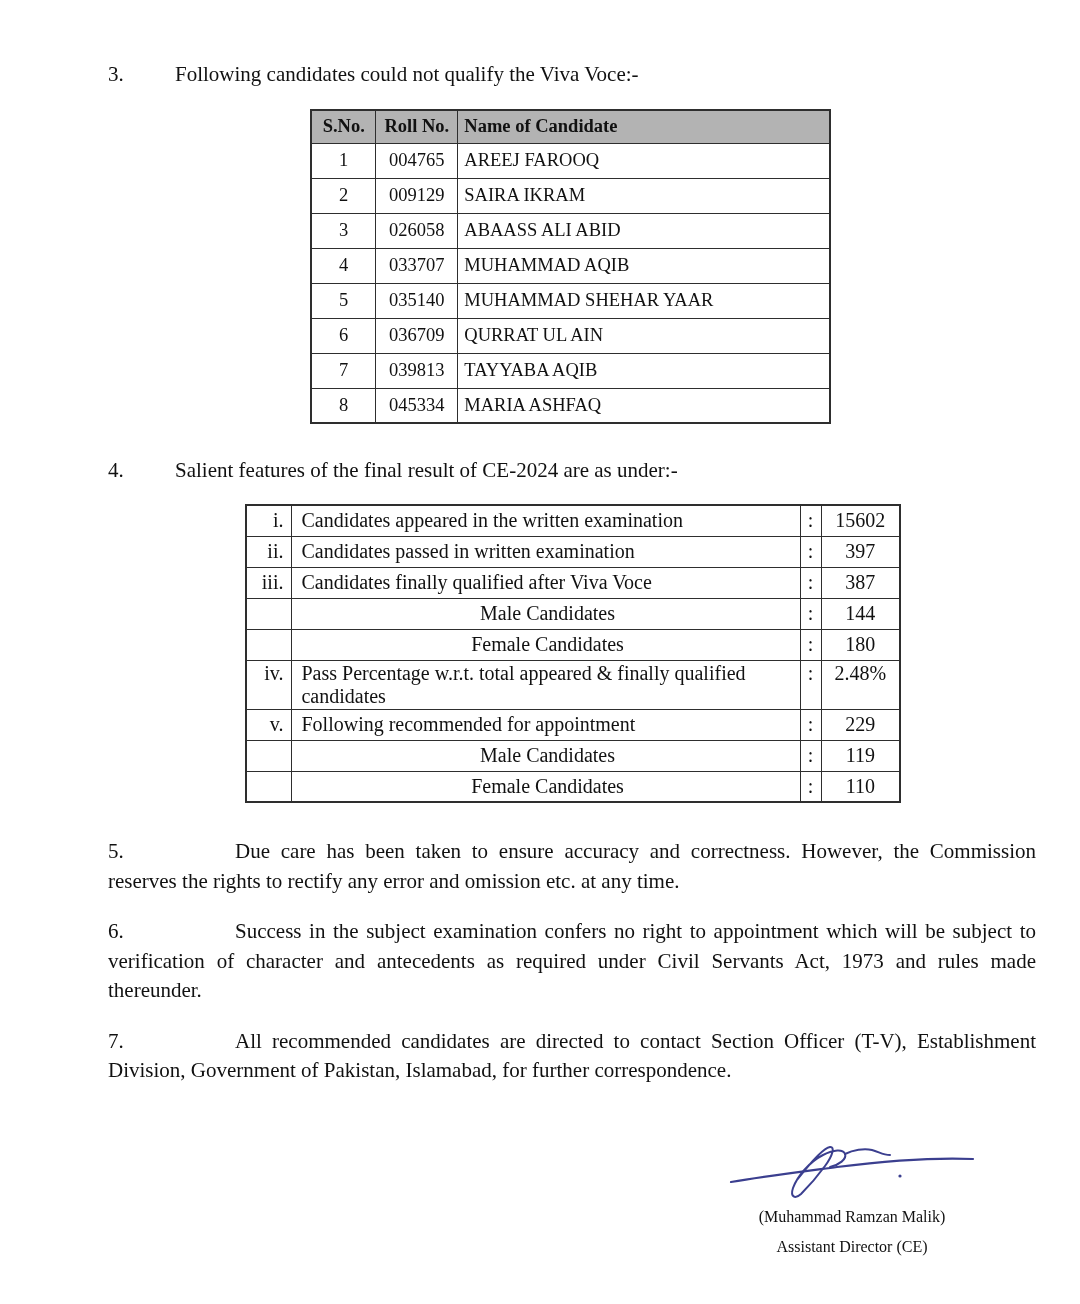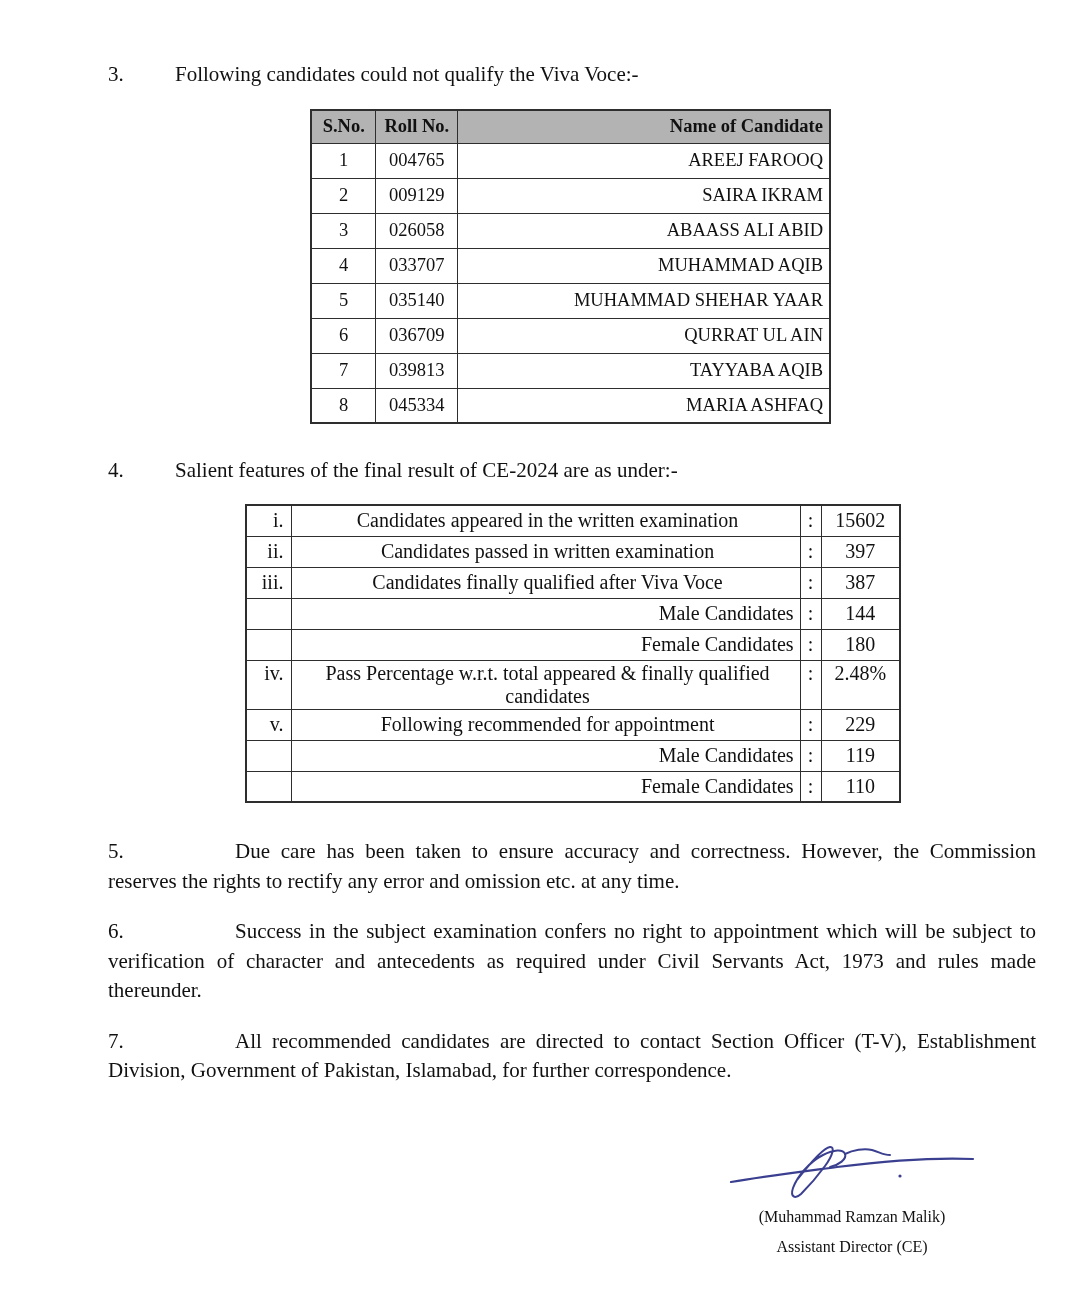--- a/index.html
+++ b/index.html
@@ -29,32 +29,32 @@
   .tbl1 { width:521px; font-size:18.5px; border:2.5px solid #2e2e2e; }
   .tbl1 th, .tbl1 td { border:1.6px solid #2e2e2e; }
   .tbl1 th {
     background:#b3b3b3;
     font-weight:bold; height:33px;
     padding:2px 6px; text-align:left;
   }
   .tbl1 td { height:35px; padding:2px 6px; }
   .tbl1 .c-sno  { width:65px;  text-align:center; }
   .tbl1 .c-roll { width:82px;  text-align:center; }
-  .tbl1 .c-name { width:374px; text-align:right; }
+  .tbl1 .c-name { width:374px; text-align:left; }
   .tbl1 th.c-sno, .tbl1 th.c-roll { text-align:center; }
 
   
   .tbl2-wrap { margin:20px 0 0 137px; }
   .tbl2 { width:656px; font-size:20px; border:2px solid #2e2e2e; }
   .tbl2 td { border:1.6px solid #2e2e2e; height:31px; padding:1px 6px; vertical-align:middle; }
   .tbl2 .c-rom   { width:46px; text-align:right; padding-right:8px; }
-  .tbl2 .c-label { width:510px; text-align:center; padding-left:9px; }
+  .tbl2 .c-label { width:510px; text-align:left; padding-left:9px; }
   .tbl2 .c-colon { width:21px; text-align:center; padding:1px 0; }
   .tbl2 .c-val   { width:79px; text-align:center; }
-  .tbl2 tr.center-row .c-label { text-align:right; }
+  .tbl2 tr.center-row .c-label { text-align:center; }
   .tbl2 tr.tall-row td { vertical-align:top; padding-top:1px; }
 
   .gap-after-tbl1 { height:32px; }
   .gap-after-tbl2 { height:34px; }
   .gap-para { height:21px; }
 
   
   .sig-block {
     width:300px;
     margin:50px 34px 0 auto;

